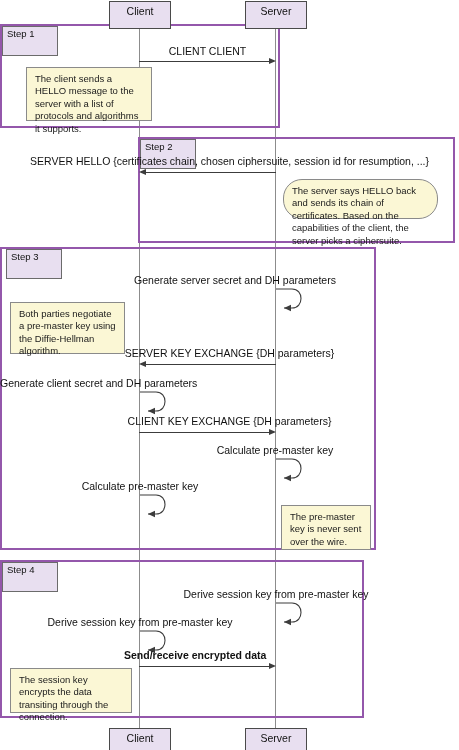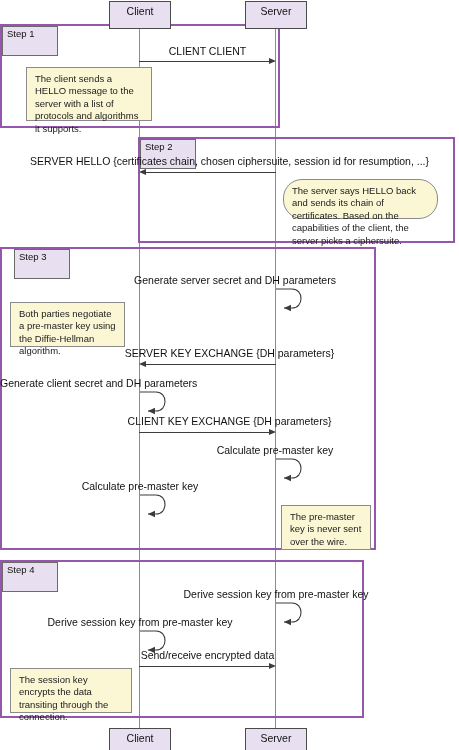--- a/index.html
+++ b/index.html
@@ -63,37 +63,37 @@
     border: 1px solid #6b6b6b;
     font-size: 9.5px;
     color: #111111;
     padding: 1px 23px 1px 4px;
     line-height: 12px;
     height: 30px;
     white-space: nowrap;
   }
   .lbl-step1 { left: 2px;   top: 26px; }
   .lbl-step2 { left: 140px; top: 139px; }
-  .lbl-step3 { left: 14px;   top: 249px; }
+  .lbl-step3 { left: 6px;   top: 249px; }
   .lbl-step4 { left: 2px;   top: 562px; }
 
   
   .note {
     position: absolute;
     box-sizing: border-box;
     background: #fbf7d5;
     border: 1px solid #8a8a8a;
     font-size: 9.5px;
     color: #1a1a1a;
     line-height: 12.4px;
     padding: 5px 7px 5px 8px;
   }
   .note-1 { left: 10px;  top: 67px;  width: 126px; height: 54px; margin-left: 16px; }
   .note-2 { left: 283px; top: 179px; width: 155px; height: 40px; border-radius: 19px; }
-  .note-3 { left: 10px;  top: 302px; width: 115px; height: 45px; }
+  .note-3 { left: 10px;  top: 302px; width: 115px; height: 52px; }
   .note-4 { left: 281px; top: 505px; width: 90px;  height: 45px; }
   .note-5 { left: 10px;  top: 668px; width: 122px; height: 45px; }
 
   
   .msg-label {
     position: absolute;
     font-size: 10.5px;
     color: #111111;
     white-space: nowrap;
     line-height: 12px;
@@ -191,21 +191,21 @@
     <path d="M2,3 L18,3 C30,3 30,22 18,22 L10,22" fill="none" stroke="#3c3c3c" stroke-width="1.1"></path>
     <polygon points="10,22 17,18.7 17,25.3" fill="#3c3c3c"></polygon>
   </svg>
 
   <div class="msg-label" style="left:-20px; width:320px; text-align:center; top:616px;">Derive session key from pre-master key</div>
   <svg class="selfloop" style="left:138px; top:628px;" width="36" height="26" viewBox="0 0 36 26">
     <path d="M2,3 L18,3 C30,3 30,22 18,22 L10,22" fill="none" stroke="#3c3c3c" stroke-width="1.1"></path>
     <polygon points="10,22 17,18.7 17,25.3" fill="#3c3c3c"></polygon>
   </svg>
 
-  <div class="msg-label" style="left:139px; width:137px; text-align:center; top:649px;">Send/receive encrypted data</div>
+  <div class="msg-label" style="left:124px; width:137px; text-align:center; top:649px;font-weight:bold;">Send/receive encrypted data</div>
   <div class="arrow-line" style="left:139px; top:666px; width:130px;"></div>
   <div class="arrow-head ah-right" style="left:269px; top:662.5px;"></div>
 
   <div class="note note-5">The session key encrypts the data transiting through the connection.</div>
 
   <div class="actor actor-client-bot">Client</div>
   <div class="actor actor-server-bot">Server</div>
 
 </div>
 

